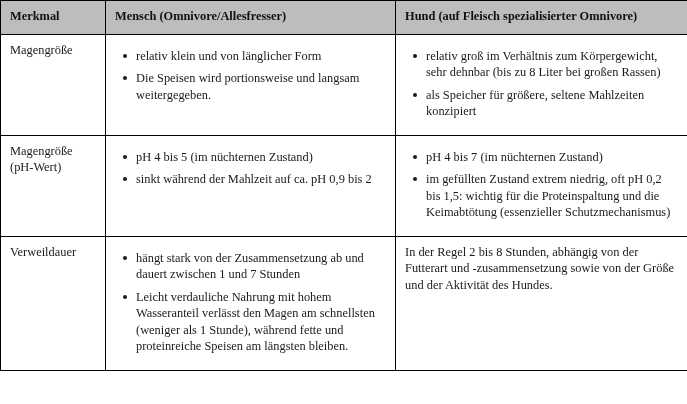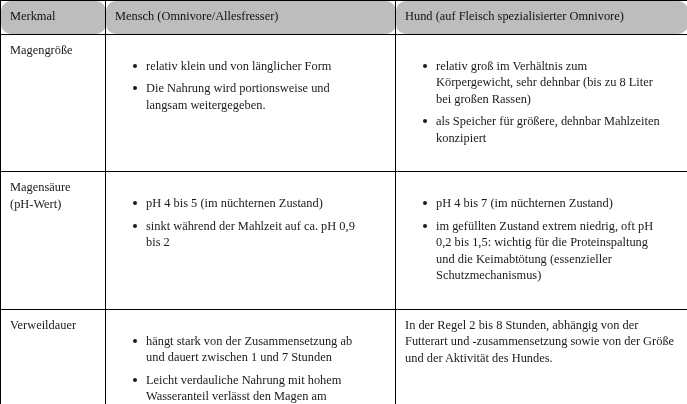--- a/index.html
+++ b/index.html
@@ -29,38 +29,37 @@
   table.comparison th,
   table.comparison td {
     border: 1px solid #000000;
     vertical-align: top;
     padding: 7px 9px 9px 9px;
     font-size: 12.4px;
     line-height: 1.33;
   }
   thead th {
     background: #bdbdbd;
-    font-weight: normal;
+    font-weight: bold;
     text-align: left;
     font-size: 12.4px;
     padding-top: 8px;
     padding-bottom: 8px;
     color: #111111;
-    border-radius: 10px;
   }
   .col-feature { width: 105px; }
   .col-human   { width: 290px; }
   .col-dog     { width: 292px; }
 
   td.feature-cell {
     padding-top: 9px;
     font-family: Liberation Serif, serif;
   }
   ul.bullets {
-    margin: 16px;
+    margin: 6px;
     padding: 0;
     list-style: none;
   }
   ul.bullets li {
     position: relative;
     padding-left: 15px;
     margin-bottom: 6px;
   }
   ul.bullets li:last-child {
     margin-bottom: 0;
@@ -97,33 +96,33 @@
         <th>Hund (auf Fleisch spezialisierter Omnivore)</th>
       </tr>
     </thead>
     <tbody>
 
       <tr class="row-1">
         <td class="feature-cell">Magengröße</td>
         <td>
           <ul class="bullets">
             <li>relativ klein und von länglicher Form</li>
-            <li>Die Nahrung wird portionsweise und langsam weitergegeben.</li>
+            <li>Die Speisen wird portionsweise und langsam weitergegeben.</li>
           </ul>
         </td>
         <td>
           <ul class="bullets">
             <li>relativ groß im Verhältnis zum Körpergewicht, sehr dehnbar (bis zu 8 Liter bei großen Rassen)</li>
-            <li>als Speicher für größere, dehnbar Mahlzeiten konzipiert</li>
+            <li>als Speicher für größere, seltene Mahlzeiten konzipiert</li>
           </ul>
         </td>
       </tr>
 
       <tr class="row-2">
-        <td class="feature-cell">Magensäure (pH-Wert)</td>
+        <td class="feature-cell">Magengröße (pH-Wert)</td>
         <td>
           <ul class="bullets">
             <li>pH 4 bis 5 (im nüchternen Zustand)</li>
             <li>sinkt während der Mahlzeit auf ca. pH 0,9 bis 2</li>
           </ul>
         </td>
         <td>
           <ul class="bullets">
             <li>pH 4 bis 7 (im nüchternen Zustand)</li>
             <li>im gefüllten Zustand extrem niedrig, oft pH 0,2 bis 1,5: wichtig für die Proteinspaltung und die Keimabtötung (essenzieller Schutzmechanismus)</li>

